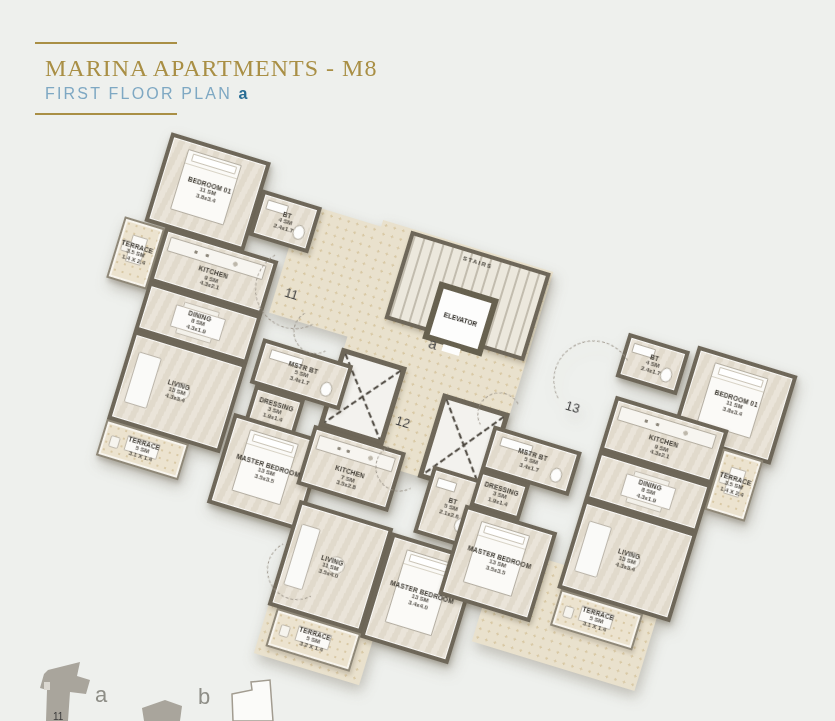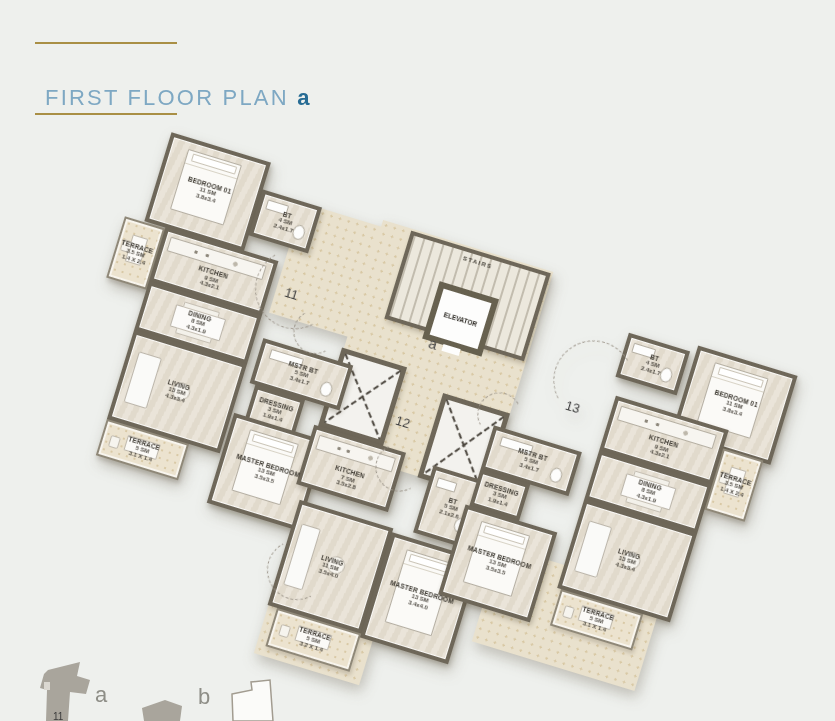--- a/index.html
+++ b/index.html
@@ -2,21 +2,21 @@
 <html><head>
 <meta charset="utf-8">
 <style>
   html,body{margin:0;padding:0;}
   .canvas{position:relative;width:835px;height:721px;background:#eef0ed;overflow:hidden;
           font-family:"Liberation Sans",sans-serif;}
   
   .gold-rule{position:absolute;height:2px;background:#a98f45;}
   .title{position:absolute;left:45px;top:55px;font-family:"Liberation Serif",serif;
          font-size:24px;letter-spacing:1px;color:#a98f45;font-weight:500;white-space:nowrap;}
-  .subtitle{position:absolute;left:45px;top:85px;font-size:22px;letter-spacing:2.2px;
+  .subtitle{position:absolute;left:45px;top:85px;font-size:16px;letter-spacing:2.2px;
             color:#7ea8c3;font-weight:400;white-space:nowrap;}
   .subtitle b{color:#276c94;font-weight:700;letter-spacing:0;}
   
   .plan{position:absolute;inset:0;transform:rotate(17deg);transform-origin:418px 400px;
         filter:drop-shadow(4px 6px 7px rgba(85,75,55,.30));}
   .plan *{box-sizing:border-box;}
   .ground{position:absolute;background-color:#e9e1cd;
           background-image:radial-gradient(#d8c8a4 1px,transparent 1.4px);background-size:9px 9px;}
   .room{position:absolute;border:4px solid #6e6759;
         background:repeating-linear-gradient(100deg,#eae4d9 0 6px,#e1dacc 6px 12px);
@@ -67,20 +67,21 @@
   .site-key{position:absolute;left:0;top:630px;}
   .sk-letter{font-size:22px;fill:#8e8e87;font-family:"Liberation Sans",sans-serif;}
   .sk-num{font-size:10px;fill:#3a3a3a;font-family:"Liberation Sans",sans-serif;}
 </style>
 </head>
 <body>
 
 <div class="canvas">
 
   <div class="gold-rule" style="left:35px;top:42px;width:142px;"></div>
+  <div class="title">MARINA APARTMENTS - M8</div>
   <div class="subtitle">
     <span>FIRST FLOOR PLAN</span>
     <b>a</b>
   </div>
   <div class="gold-rule" style="left:35px;top:113px;width:142px;"></div>
 
   <div class="plan">
       <div class="ground" style="left: 250px; top: 245px; width: 120px; height: 115px;"></div>
       <div class="ground" style="left: 332px; top: 238px; width: 178px; height: 235px;"></div>
       <div class="ground" style="left: 540px; top: 515px; width: 170px; height: 100px;"></div>

